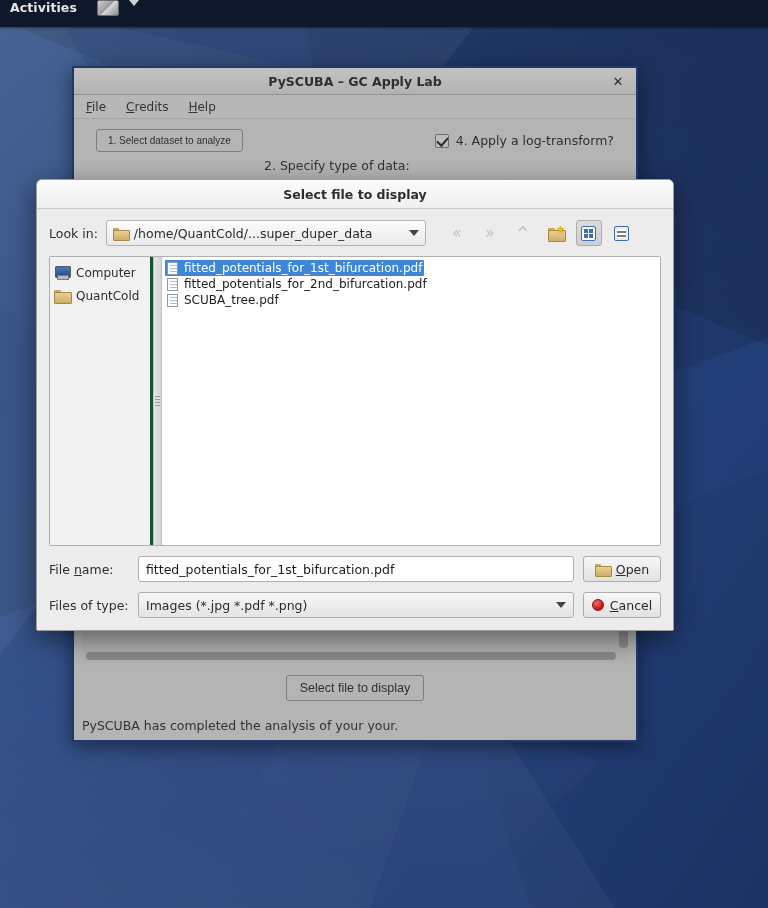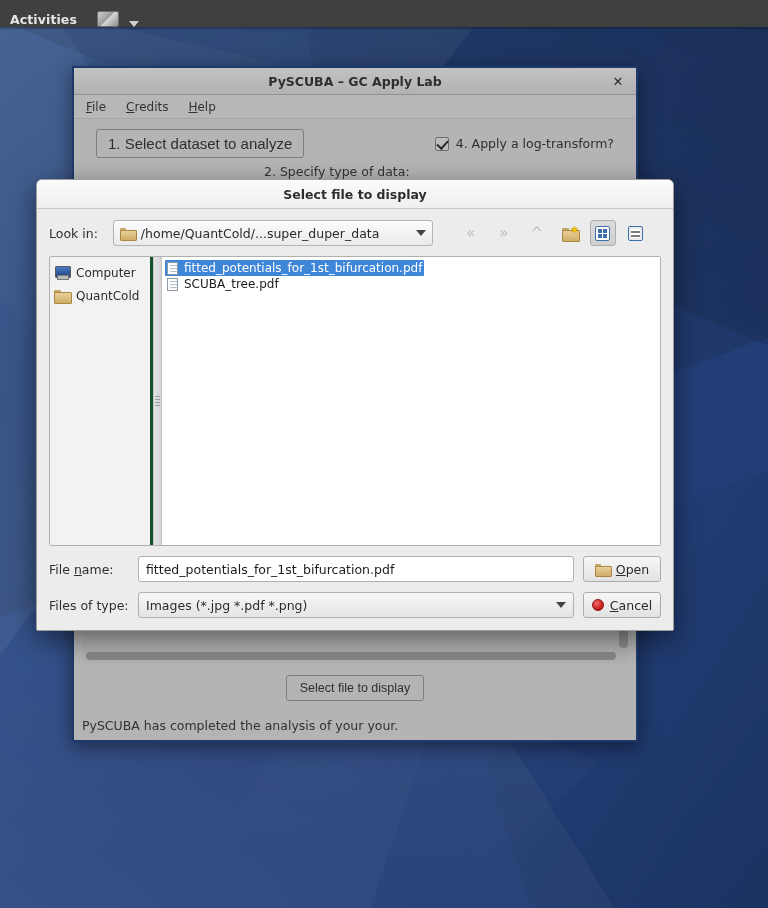--- a/index.html
+++ b/index.html
@@ -43,22 +43,22 @@
     background:linear-gradient(300deg, rgba(0,0,0,0.12), rgba(0,0,0,0) 70%);
     clip-path: polygon(0 30%, 100% 0, 100% 100%, 30% 100%); }
   .poly.p5 { top:640px; left:180px; width:420px; height:268px;
     background:linear-gradient(190deg, rgba(255,255,255,0.03), rgba(255,255,255,0) 80%);
     clip-path: polygon(38% 0, 100% 46%, 62% 100%, 0 100%); }
 
   
   #topbar {
     position: absolute; top: 0; left: 0;
     width: 768px; height: 27px;
-    background: #404040;
-    display: flex; align-items: flex-end;
+    background: #0f172a;
+    display: flex; align-items: flex-start;
     z-index: 60;
   }
   #topbar .activities {
     color: #e6e6e6;
     font-size: 12.5px;
     font-weight: bold;
     margin-left: 10px;
     letter-spacing: .1px;
   }
   #topbar .app-icon {
@@ -132,21 +132,21 @@
   .row1 {
     display: flex; align-items: center;
     padding: 0 22px;
     gap: 22px;
   }
   .btn-dataset {
     background: #b4b4b4;
     border: 1px solid #7e7e7e;
     border-radius: 3px;
     padding: 5px 11px;
-    font-size: 15px; color: #2f2f2f;
+    font-size: 10px; color: #2f2f2f;
     cursor: pointer;
   }
   .chk-wrap { display:flex; align-items:center; gap:7px; margin-left:auto; }
   .chkbox {
     width: 14px; height: 14px;
     border: 1px solid #6e6e6e;
     border-radius: 2px;
     background: #bdbdbd;
     position: relative;
   }
@@ -225,21 +225,21 @@
     font-size: 12.5px; font-weight: bold; color: #2d2d2d;
   }
   #filedlg .dlg-body {
     flex: 1;
     padding: 10px 12px 12px 12px;
     display: flex; flex-direction: column;
     background: #ececec;
   }
 
   
-  .lookin-row { display:flex; align-items:center; gap:15px; height:28px; }
+  .lookin-row { display:flex; align-items:center; gap:8px; height:28px; }
   .lookin-label { font-size: 12.5px; color: #2f2f2f; }
   .lookin-combo {
     width: 320px; height: 26px;
     background: linear-gradient(to bottom, #fcfcfc, #eaeaea);
     border: 1px solid #b4b4b4;
     border-radius: 3px;
     display: flex; align-items: center;
     padding: 0 6px; gap: 6px;
     cursor: pointer;
   }
@@ -556,20 +556,24 @@
         <span class="grip"></span>
       </div>
 
       <div class="filelist">
         <div class="file-row selected">
           <span class="doc-ico"></span>
           <span>fitted_potentials_for_1st_bifurcation.pdf</span>
         </div>
         <div class="file-row">
           <span class="doc-ico"></span>
+          <span>fitted_potentials_for_2nd_bifurcation.pdf</span>
+        </div>
+        <div class="file-row">
+          <span class="doc-ico"></span>
           <span>SCUBA_tree.pdf</span>
         </div>
       </div>
     </div>
 
     <div class="form-row">
       <span class="form-label">File <u>n</u>ame:</span>
       <div class="text-input">
         <span>fitted_potentials_for_1st_bifurcation.pdf</span>
       </div>

